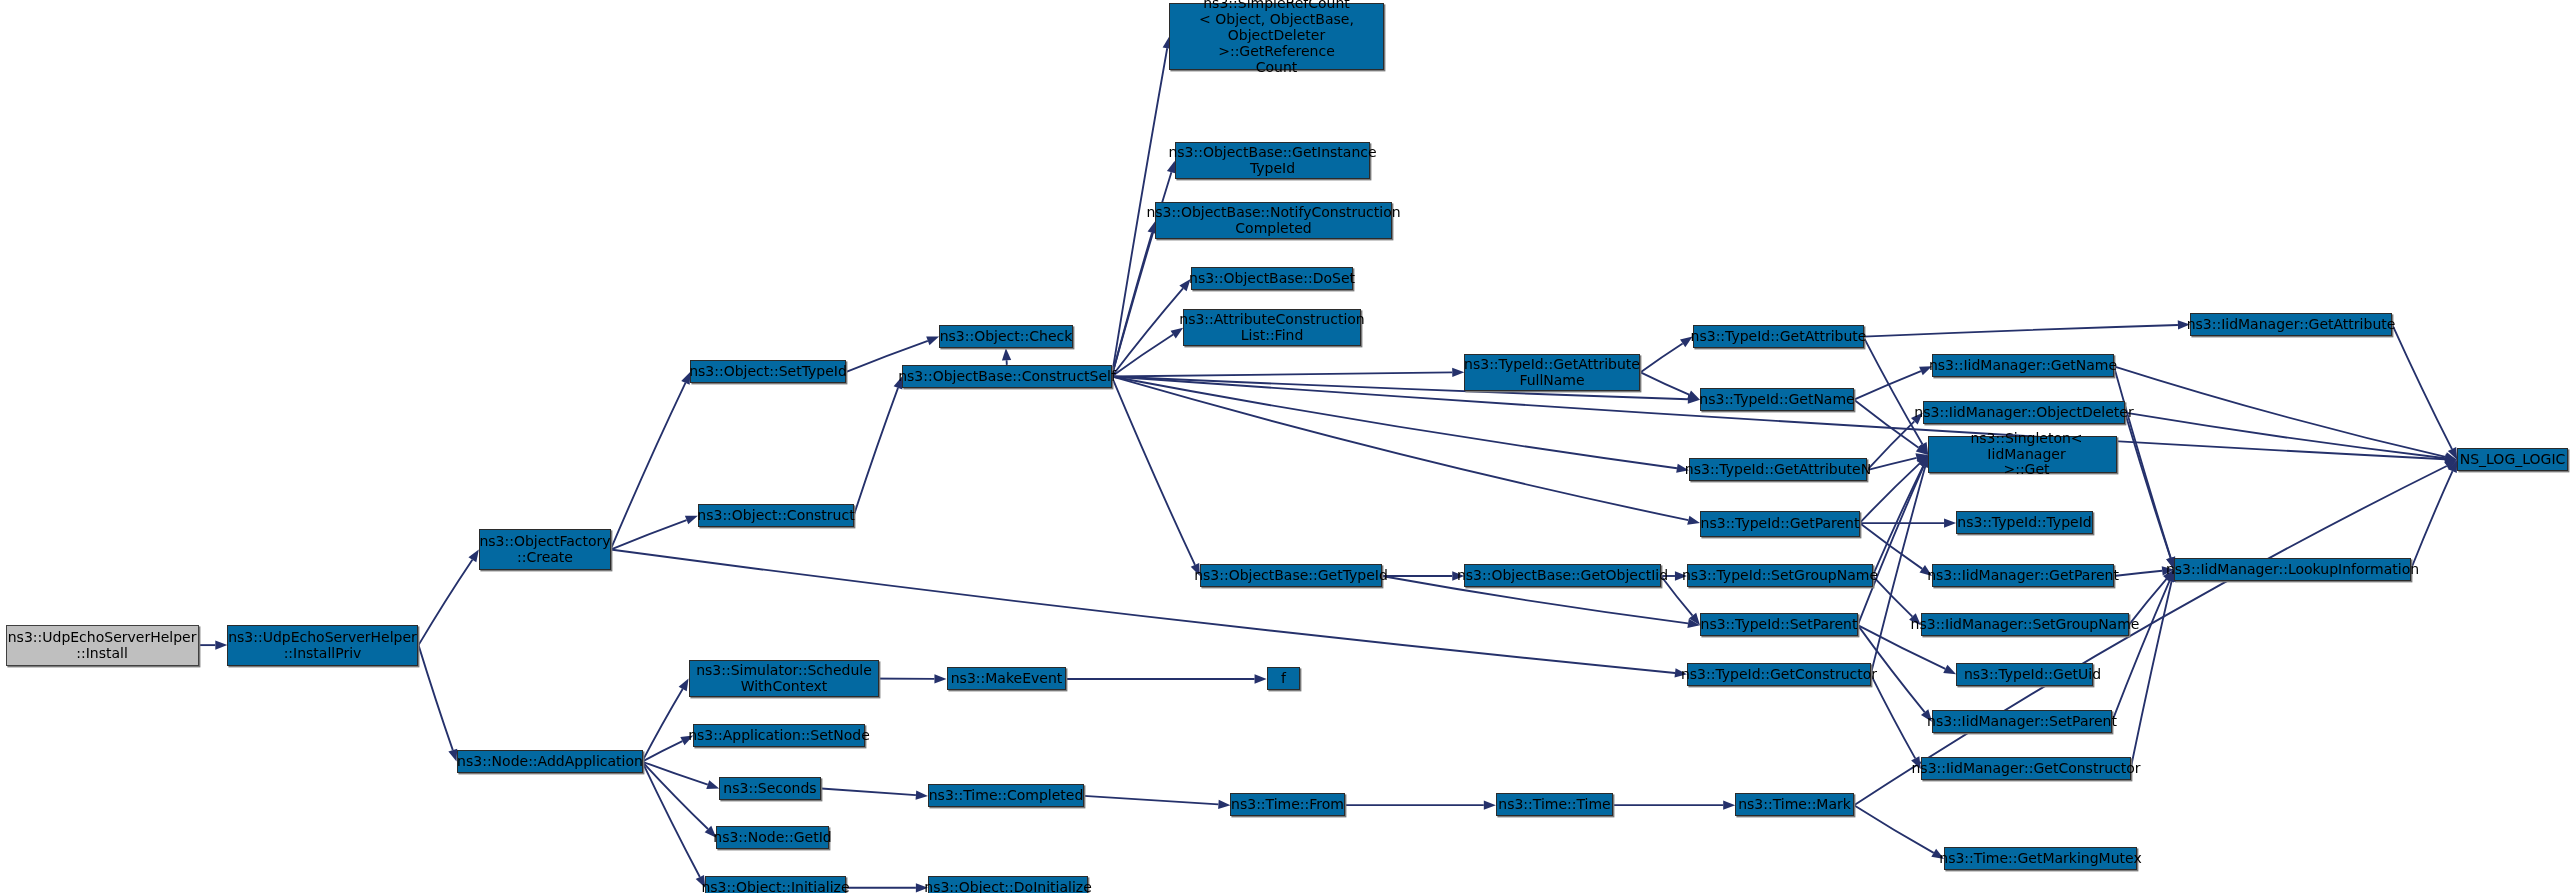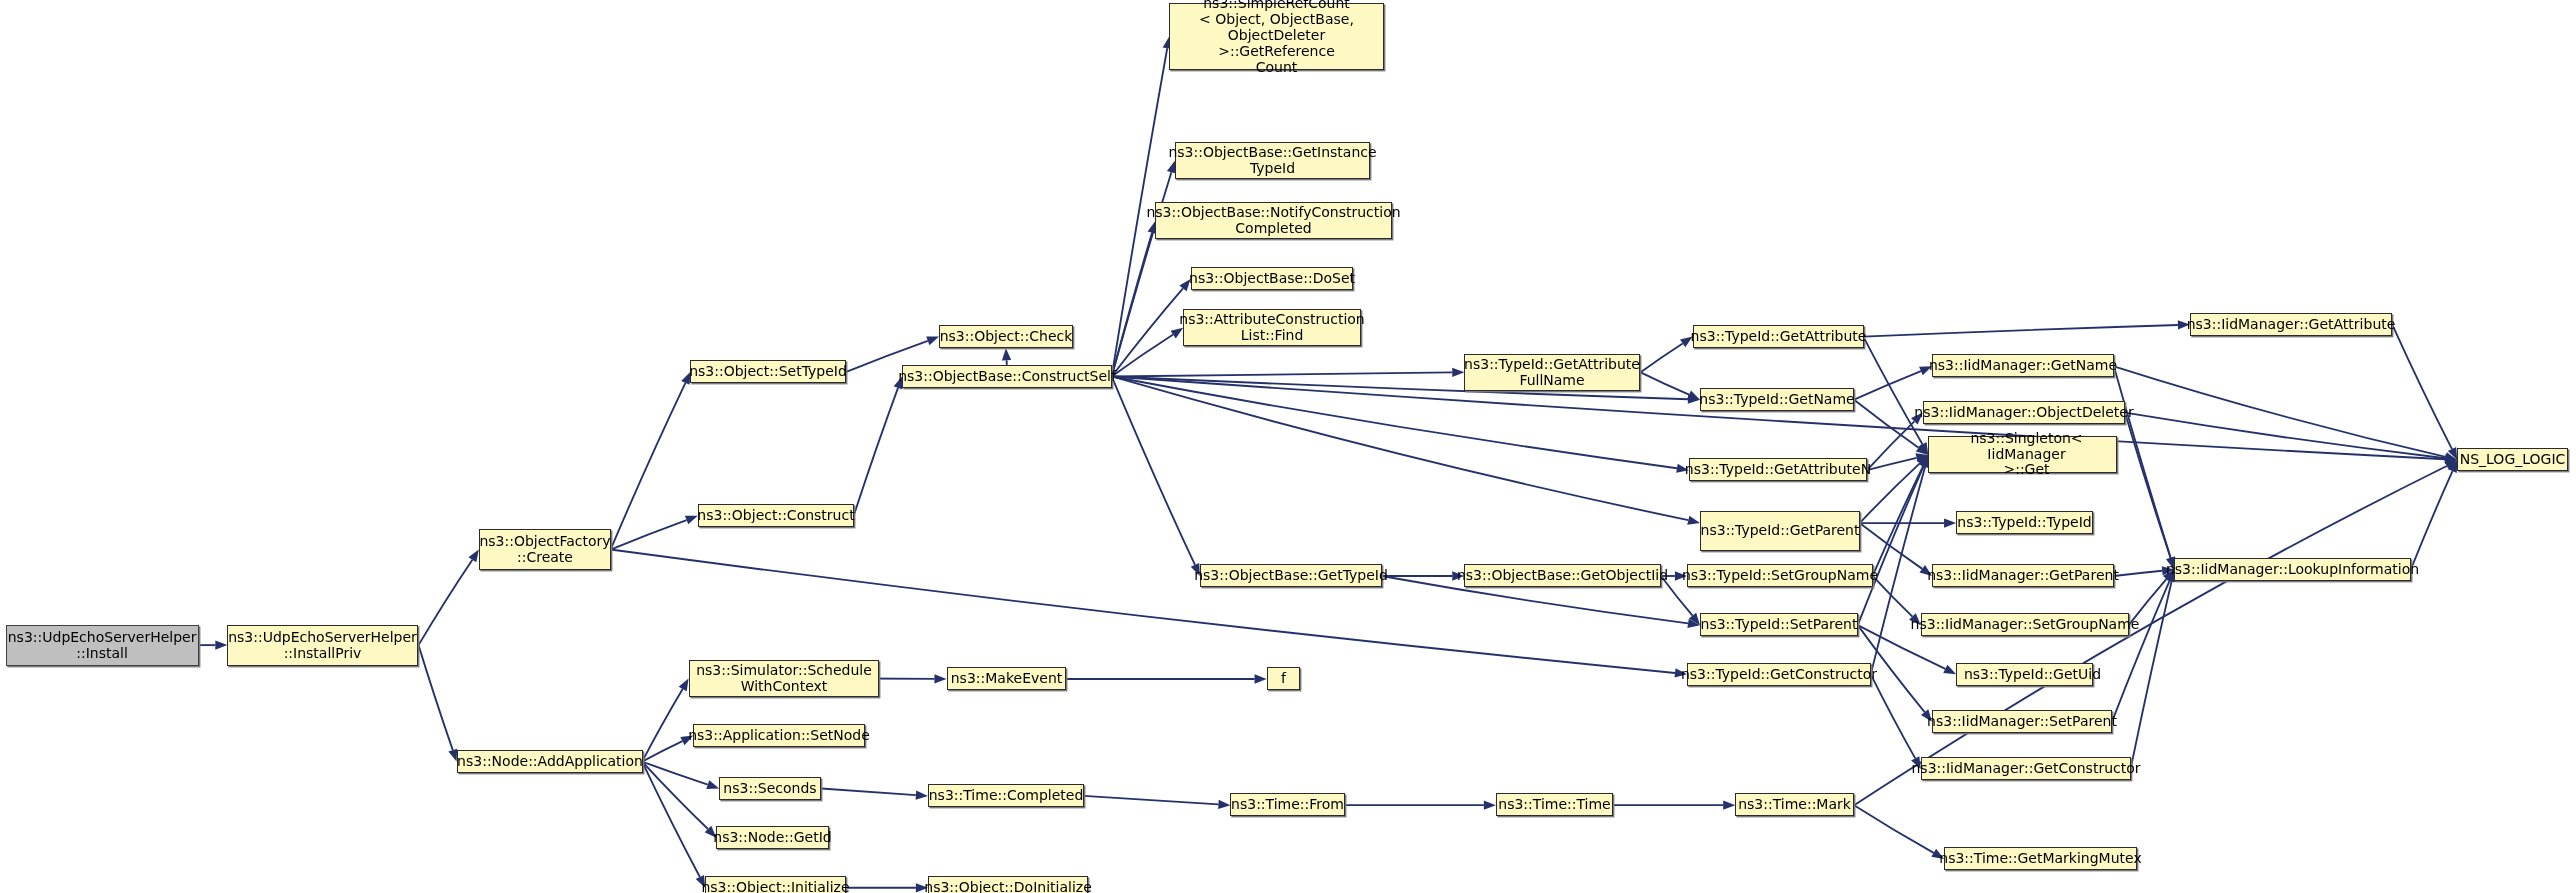--- a/index.html
+++ b/index.html
@@ -1,21 +1,21 @@
 <!DOCTYPE html>
 <html style="font-size:15px"><head>
 <meta charset="utf-8">
 <style>
   html,body{margin:0;padding:0;background:#ffffff;}
   body{width:2576px;height:894px;overflow:hidden;
        font-family:"DejaVu Sans","Liberation Sans",sans-serif;}
   #graph{position:relative;width:2576px;height:894px;background:#ffffff;}
   #edges{position:absolute;left:0;top:0;width:2576px;height:894px;}
   .node{position:absolute;box-sizing:border-box;
-        border:0.9px solid #2b2b2b;background:#fef9c3;color:#000000;
+        border:0.9px solid #2b2b2b;background:#0369a1;color:#000000;
         display:flex;align-items:center;justify-content:center;
         text-align:center;line-height:1.14;
         font-size:14px;white-space:pre-line;
         box-shadow:1.4px 1.4px 0 0 #7a7a7a;}
   .node.current{background:#bfbfbf;border-color:#404040;}
   .node span{display:block;padding:0 5.6px;}
 </style>
 </head>
 <body>
 
@@ -176,21 +176,21 @@
     <div class="node" style="left: 1191px; top: 267px; width: 162px; height: 23px;"><span>ns3::ObjectBase::DoSet</span></div>
     <div class="node" style="left: 1183px; top: 309px; width: 178px; height: 37px;"><span>ns3::AttributeConstruction
 List::Find</span></div>
     <div class="node" style="left: 1464px; top: 354px; width: 176px; height: 37px;"><span>ns3::TypeId::GetAttribute
 FullName</span></div>
     <div class="node" style="left: 1200px; top: 564px; width: 182px; height: 23px;"><span>ns3::ObjectBase::GetTypeId</span></div>
     <div class="node" style="left: 1464px; top: 564px; width: 197px; height: 23px;"><span>ns3::ObjectBase::GetObjectIid</span></div>
     <div class="node" style="left: 1693px; top: 325px; width: 171px; height: 23px;"><span>ns3::TypeId::GetAttribute</span></div>
     <div class="node" style="left: 1700px; top: 388px; width: 154px; height: 23px;"><span>ns3::TypeId::GetName</span></div>
     <div class="node" style="left: 1689px; top: 458px; width: 178px; height: 23px;"><span>ns3::TypeId::GetAttributeN</span></div>
-    <div class="node" style="left: 1700px; top: 511px; width: 160px; height: 40px;"><span>ns3::TypeId::GetParent</span></div>
+    <div class="node" style="left: 1700px; top: 511px; width: 160px; height: 26px;"><span>ns3::TypeId::GetParent</span></div>
     <div class="node" style="left: 1687px; top: 564px; width: 186px; height: 23px;"><span>ns3::TypeId::SetGroupName</span></div>
     <div class="node" style="left: 1700px; top: 613px; width: 158px; height: 23px;"><span>ns3::TypeId::SetParent</span></div>
     <div class="node" style="left: 1687px; top: 663px; width: 184px; height: 23px;"><span>ns3::TypeId::GetConstructor</span></div>
     <div class="node" style="left: 2190px; top: 313px; width: 202px; height: 23px;"><span>ns3::IidManager::GetAttribute</span></div>
     <div class="node" style="left: 1932px; top: 354px; width: 182px; height: 23px;"><span>ns3::IidManager::GetName</span></div>
     <div class="node" style="left: 1923px; top: 401px; width: 202px; height: 23px;"><span>ns3::IidManager::ObjectDeleter</span></div>
     <div class="node" style="left: 1928px; top: 436px; width: 189px; height: 37px; padding-left: 8px;"><span>ns3::Singleton&lt; IidManager
 &gt;::Get</span></div>
     <div class="node" style="left: 1956px; top: 511px; width: 137px; height: 23px;"><span>ns3::TypeId::TypeId</span></div>
     <div class="node" style="left: 1932px; top: 564px; width: 182px; height: 23px;"><span>ns3::IidManager::GetParent</span></div>

